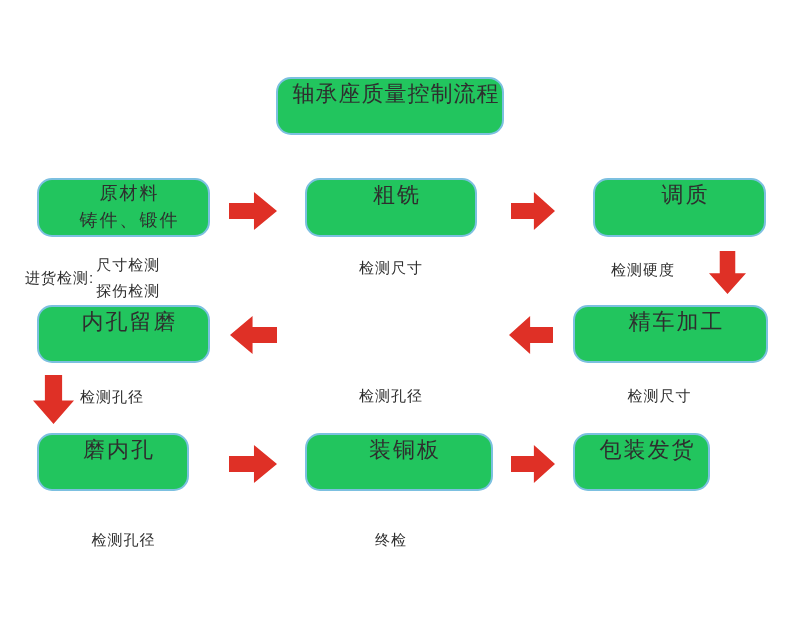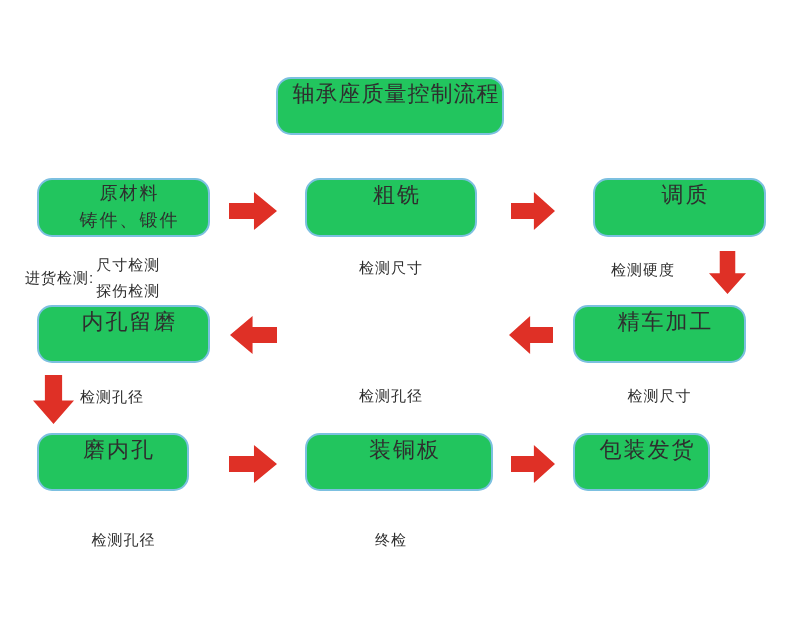--- a/index.html
+++ b/index.html
@@ -76,21 +76,21 @@
       <span>探伤检测</span>
     </span>
   </div>
   <div class="caption centered" style="left:305px;top:255px;width:172px;">检测尺寸</div>
   <div class="caption" style="left:611px;top:257px;">检测硬度</div>
   <div class="arrow arrow-down" style="left:709px;top:251px;width:37px;height:43px;"></div>
 
   <div class="box" style="left:37px;top:305px;width:173px;height:58px;">
     <span>内孔留磨</span>
   </div>
-  <div class="box" style="left:573px;top:305px;width:173px;height:58px;">
+  <div class="box" style="left:573px;top:305px;width:195px;height:58px;">
     <span>精车加工</span>
   </div>
 
   <div class="arrow arrow-left" style="left:230px;top:316px;width:47px;height:38px;"></div>
   <div class="arrow arrow-left" style="left:509px;top:316px;width:44px;height:38px;"></div>
 
   <div class="arrow arrow-down" style="left:33px;top:375px;width:41px;height:49px;"></div>
   <div class="caption" style="left:80px;top:384px;">检测孔径</div>
   <div class="caption centered" style="left:305px;top:383px;width:172px;">检测孔径</div>
   <div class="caption centered" style="left:573px;top:383px;width:173px;">检测尺寸</div>

